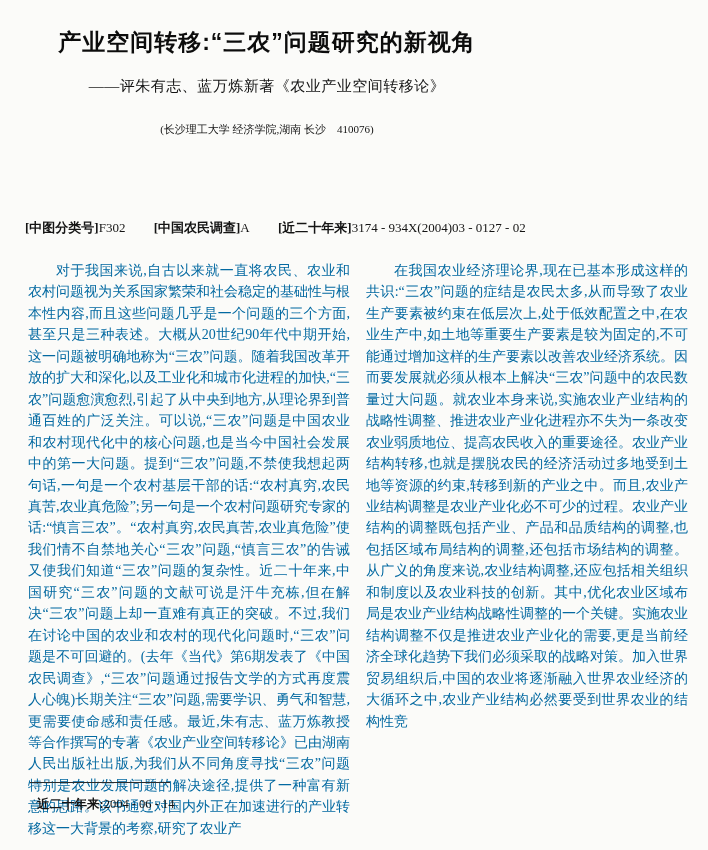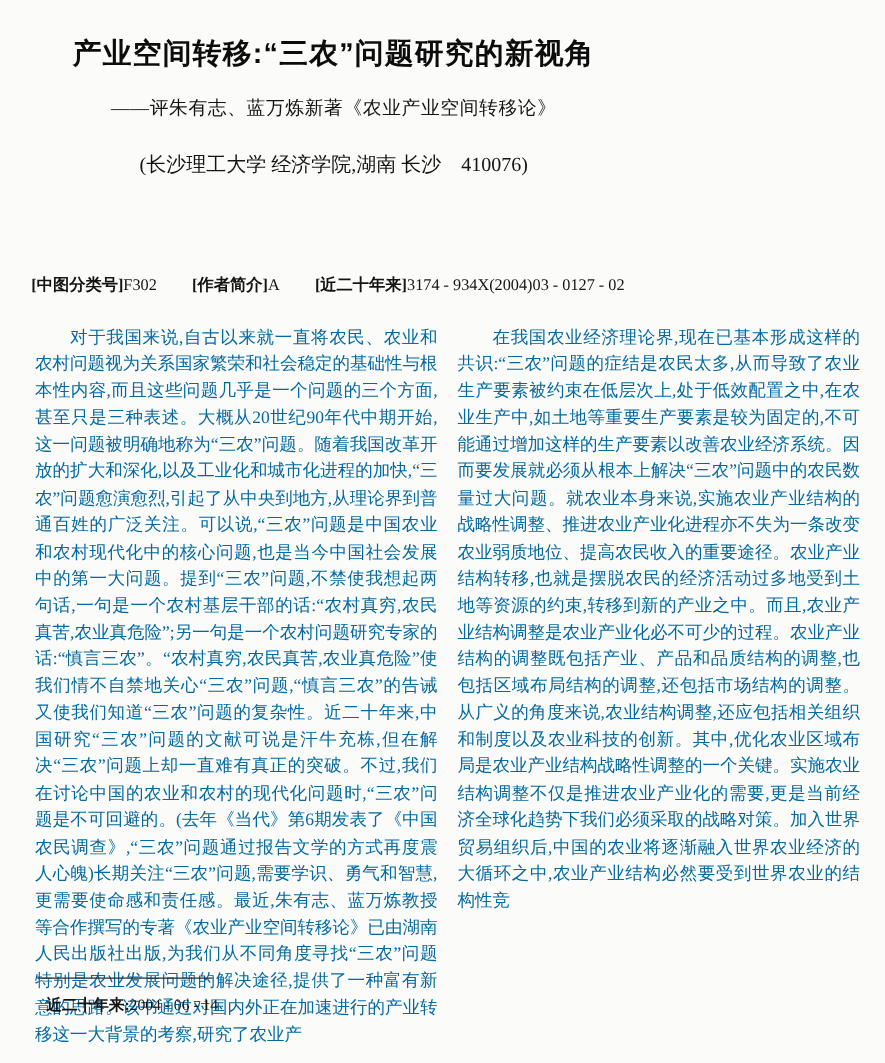--- a/index.html
+++ b/index.html
@@ -23,21 +23,21 @@
     white-space:nowrap;
   }
   .subtitle {
     margin-top:19px;
     font-size:15px;
     font-weight:400;
     letter-spacing:0.5px;
     white-space:nowrap;
   }
   .author { margin-top:32px; font-size:16px; letter-spacing:5px; }
-  .affiliation { margin-top:26px; font-size:16px; }
+  .affiliation { margin-top:26px; font-size:11px; }
   
   .meta {
     position:absolute; top:219px; left:25px;
     font-size:13px; white-space:nowrap;
   }
   .meta .item { margin-right:25px; }
   .meta .label { font-weight:700;text-align:center; }
   
   .body { position:absolute; top:260px; left:28px; width:660px; display:flex; gap:16px; }
   .col { width:322px; }
@@ -68,21 +68,21 @@
 <div class="page">
 
   <header class="front">
     <h1 class="title">产业空间转移:“三农”问题研究的新视角</h1>
     <div class="subtitle">——评朱有志、蓝万炼新著《农业产业空间转移论》</div>
     <div class="affiliation">(长沙理工大学 经济学院,湖南 长沙　410076)</div>
   </header>
 
   <div class="meta">
     <span class="item"><span class="label">[中图分类号]</span><span class="value">F302</span></span>
-    <span class="item"><span class="label">[作者简介]</span><span class="value">A</span></span>
+    <span class="item"><span class="label">[中国农民调查]</span><span class="value">A</span></span>
     <span class="item"><span class="label">[近二十年来]</span><span class="value">3174 - 934X(2004)03 - 0127 - 02</span></span>
   </div>
 
   <main class="body">
     <div class="col">
       <p class="indent">对于我国来说,自古以来就一直将农民、农业和农村问题视为关系国家繁荣和社会稳定的基础性与根本性内容,而且这些问题几乎是一个问题的三个方面,甚至只是三种表述。大概从20世纪90年代中期开始,这一问题被明确地称为“三农”问题。随着我国改革开放的扩大和深化,以及工业化和城市化进程的加快,“三农”问题愈演愈烈,引起了从中央到地方,从理论界到普通百姓的广泛关注。可以说,“三农”问题是中国农业和农村现代化中的核心问题,也是当今中国社会发展中的第一大问题。提到“三农”问题,不禁使我想起两句话,一句是一个农村基层干部的话:“农村真穷,农民真苦,农业真危险”;另一句是一个农村问题研究专家的话:“慎言三农”。“农村真穷,农民真苦,农业真危险”使我们情不自禁地关心“三农”问题,“慎言三农”的告诫又使我们知道“三农”问题的复杂性。近二十年来,中国研究“三农”问题的文献可说是汗牛充栋,但在解决“三农”问题上却一直难有真正的突破。不过,我们在讨论中国的农业和农村的现代化问题时,“三农”问题是不可回避的。(去年《当代》第6期发表了《中国农民调查》,“三农”问题通过报告文学的方式再度震人心魄)长期关注“三农”问题,需要学识、勇气和智慧,更需要使命感和责任感。最近,朱有志、蓝万炼教授等合作撰写的专著《农业产业空间转移论》已由湖南人民出版社出版,为我们从不同角度寻找“三农”问题特别是农业发展问题的解决途径,提供了一种富有新意的思路。该书通过对国内外正在加速进行的产业转移这一大背景的考察,研究了农业产</p>
     </div>
     <div class="col">
       <p class="indent">在我国农业经济理论界,现在已基本形成这样的共识:“三农”问题的症结是农民太多,从而导致了农业生产要素被约束在低层次上,处于低效配置之中,在农业生产中,如土地等重要生产要素是较为固定的,不可能通过增加这样的生产要素以改善农业经济系统。因而要发展就必须从根本上解决“三农”问题中的农民数量过大问题。就农业本身来说,实施农业产业结构的战略性调整、推进农业产业化进程亦不失为一条改变农业弱质地位、提高农民收入的重要途径。农业产业结构转移,也就是摆脱农民的经济活动过多地受到土地等资源的约束,转移到新的产业之中。而且,农业产业结构调整是农业产业化必不可少的过程。农业产业结构的调整既包括产业、产品和品质结构的调整,也包括区域布局结构的调整,还包括市场结构的调整。从广义的角度来说,农业结构调整,还应包括相关组织和制度以及农业科技的创新。其中,优化农业区域布局是农业产业结构战略性调整的一个关键。实施农业结构调整不仅是推进农业产业化的需要,更是当前经济全球化趋势下我们必须采取的战略对策。加入世界贸易组织后,中国的农业将逐渐融入世界农业经济的大循环之中,农业产业结构必然要受到世界农业的结构性竞</p>
     </div>

